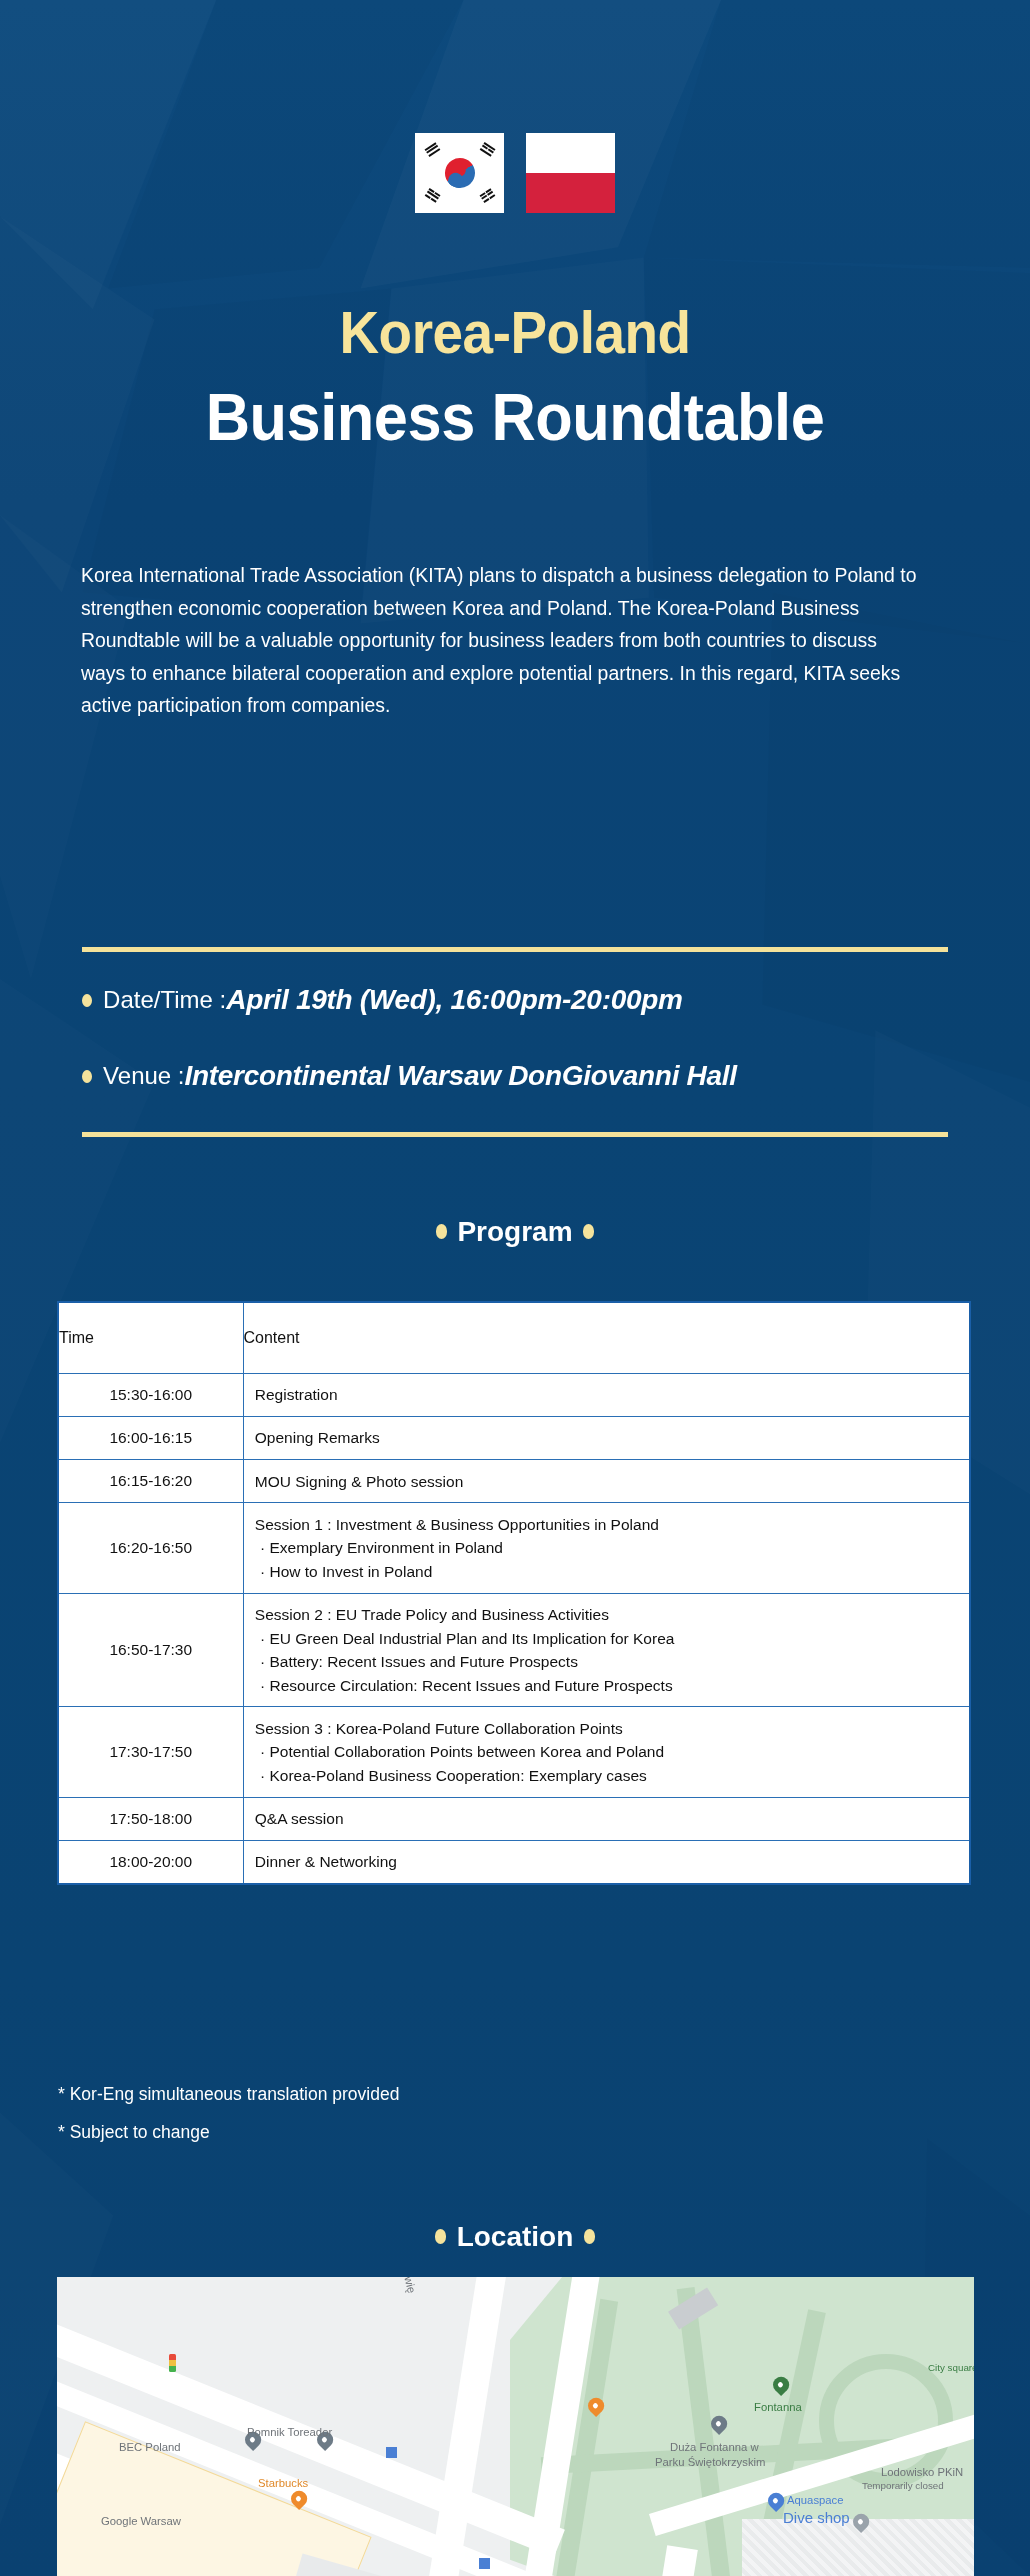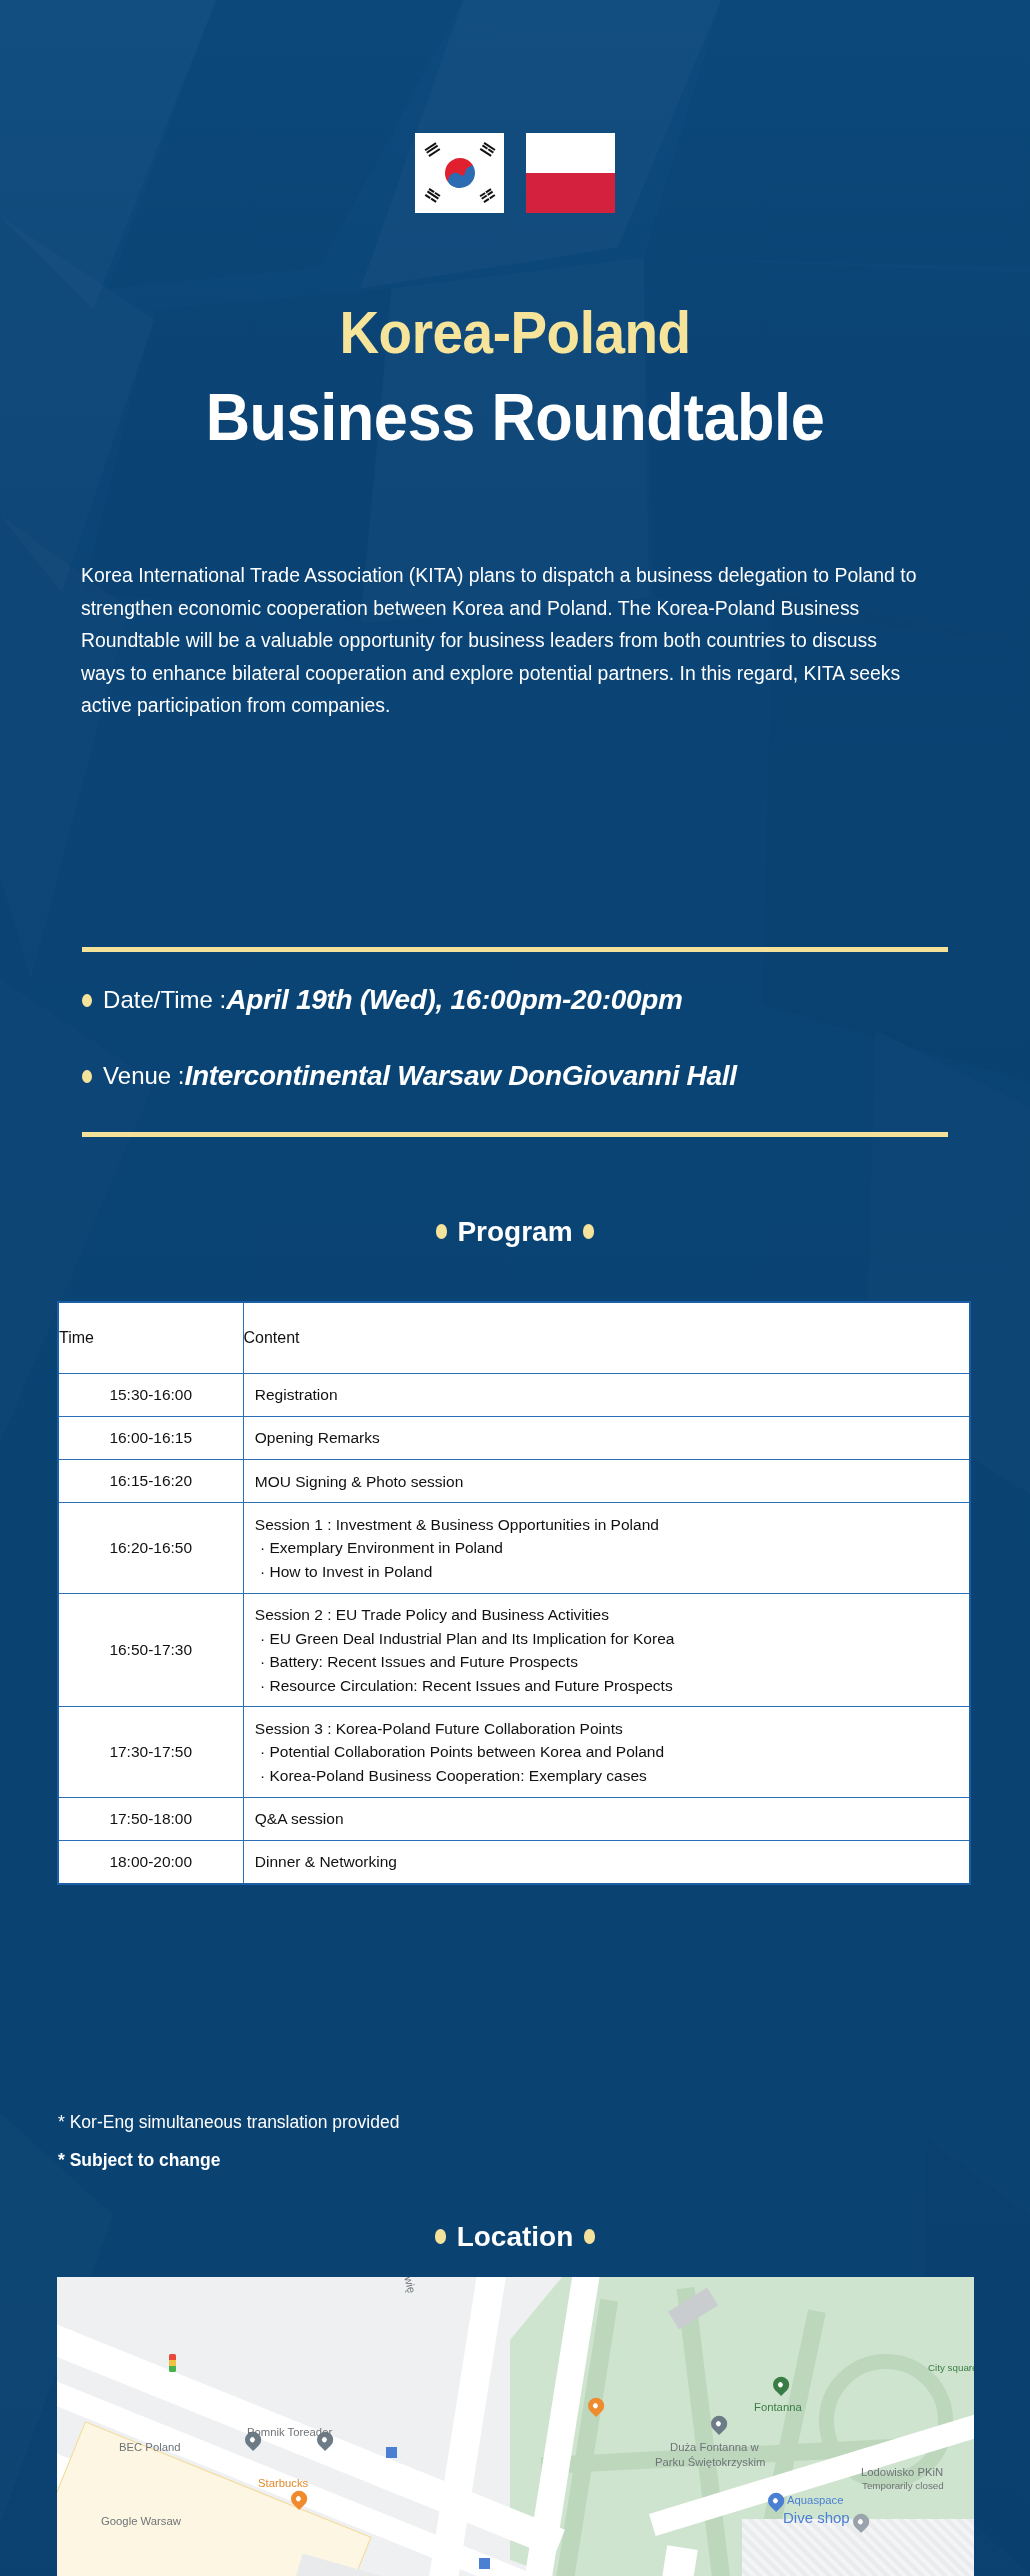--- a/index.html
+++ b/index.html
@@ -86,23 +86,23 @@
   #ptable td, #ptable th{ border:1px solid #2a6fb5; background:#fff;
            font-size:15.5px; color:#111; vertical-align:middle; }
   #ptable th{ text-align:left; font-weight:400; padding:26px 0; font-size:16px; }
   #ptable td.time{ text-align:center; width:185px; padding:9.3px 3.1px; white-space:nowrap; }
   #ptable td.content{ padding:9.3px 11.3px; line-height:1.52; }
   #ptable td.content .s-title{ font-weight:normal; display:block; }
   #ptable td.content .s-title.reg{ font-weight:400; }
   #ptable td.content .sub{ display:block; padding-left:5.2px; }
 
   
-  .note{ position:absolute; left:58px; color:#ffffff; font-size:17.5px;margin-top:28px; }
+  .note{ position:absolute; left:58px; color:#ffffff; font-size:17.5px; }
   #note1{ top:2084px; }
-  #note2{ top:2122px;font-weight:bold; }
+  #note2{ top:2122px; }
 
   
   #map{ position:absolute; left:57px; top:2277px; width:917px; height:665px;
         background:#eef0f1; overflow:hidden; }
   .mgreen{ position:absolute; background:#cfe4cf; }
   .mgrey{ position:absolute; background:#e8eaeb; }
   .mtan{  position:absolute; background:#fdf6e3; border:0.5px solid #f2d99a;}
   .mroad{ position:absolute; background:#ffffff; }
   .mlabel{ position:absolute; font-size:11.3px; color:#6f7479; white-space:nowrap;}
   .mlabel.orange{ color:#e08a2c; }
@@ -351,21 +351,21 @@
     <div class="mlabel" style="left:62px;top:164px;">BEC Poland</div>
     <div class="mlabel" style="left:190px;top:149px;">Pomnik Toreador</div>
     <div class="mlabel orange" style="left:201px;top:200px;">Starbucks</div>
     <div class="mlabel" style="left:44px;top:238px;">Google Warsaw</div>
 
     <div class="mlabel" style="left:613px;top:164px;">Duża Fontanna w</div>
     <div class="mlabel" style="left:598px;top:179px;">Parku Świętokrzyskim</div>
     <div class="mlabel green" style="left:697px;top:124px;">Fontanna</div>
     <div class="mlabel" style="left:730px;top:217px;color:#4a7fd4;">Aquaspace</div>
     <div class="mlabel" style="left:726px;top:232px;font-size:15px;color:#4a7fd4;">Dive shop</div>
-    <div class="mlabel" style="left:804px;top:189px;">Lodowisko PKiN</div>
+    <div class="mlabel" style="left:824px;top:189px;">Lodowisko PKiN</div>
     <div class="mlabel" style="left:805px;top:203px;font-size:9.8px;">Temporarily closed</div>
     <div class="mlabel green" style="left:871px;top:85px;font-size:9.8px;">City square</div>
 
     <div class="mlabel" style="left:340px;top:-2.1px;transform:rotate(76deg);">Świę</div>
 
   </div>
 
 </div>
 
 

